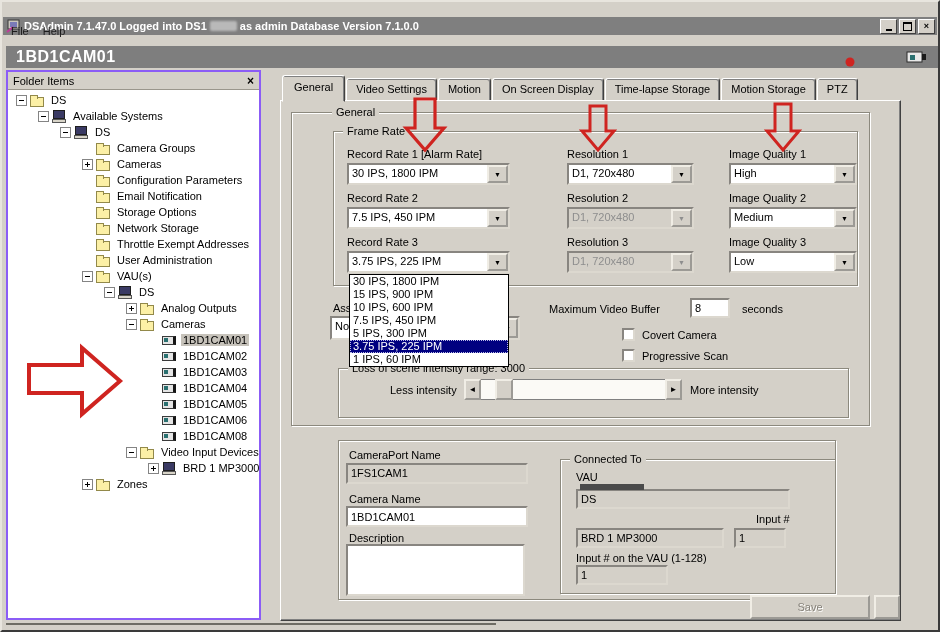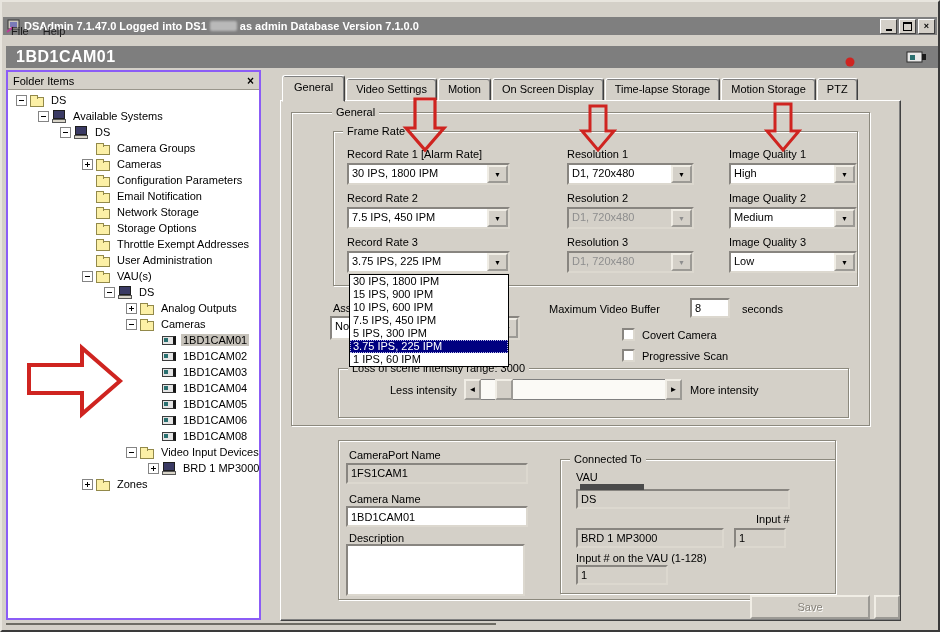--- a/index.html
+++ b/index.html
@@ -193,26 +193,26 @@
           <span class="tlabel">Configuration Parameters</span>
         </div>
         <div class="trow" style="padding-left: 74px;">
           <span class="exp none"></span>
           <span class="ticon folder"></span>
           <span class="tlabel">Email Notification</span>
         </div>
         <div class="trow" style="padding-left: 74px;">
           <span class="exp none"></span>
           <span class="ticon folder"></span>
+          <span class="tlabel">Storage Options</span>
+        </div>
+        <div class="trow" style="padding-left: 74px;">
+          <span class="exp none"></span>
+          <span class="ticon folder"></span>
           <span class="tlabel">Network Storage</span>
-        </div>
-        <div class="trow" style="padding-left: 74px;">
-          <span class="exp none"></span>
-          <span class="ticon folder"></span>
-          <span class="tlabel">Storage Options</span>
         </div>
         <div class="trow" style="padding-left: 74px;">
           <span class="exp none"></span>
           <span class="ticon folder"></span>
           <span class="tlabel">Throttle Exempt Addresses</span>
         </div>
         <div class="trow" style="padding-left: 74px;">
           <span class="exp none"></span>
           <span class="ticon folder"></span>
           <span class="tlabel">User Administration</span>

